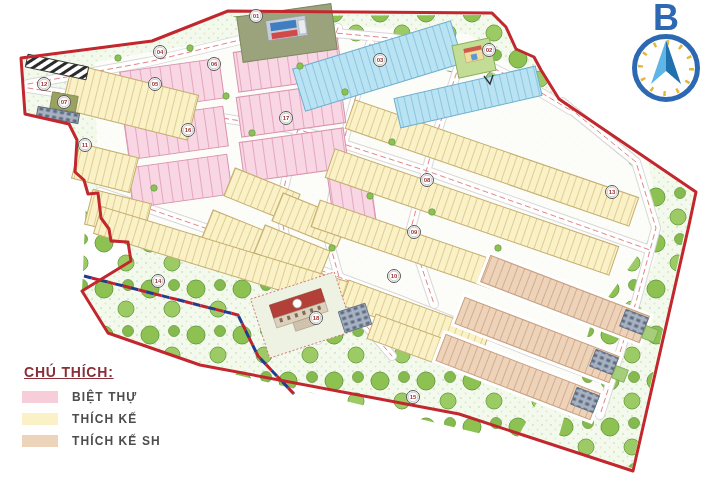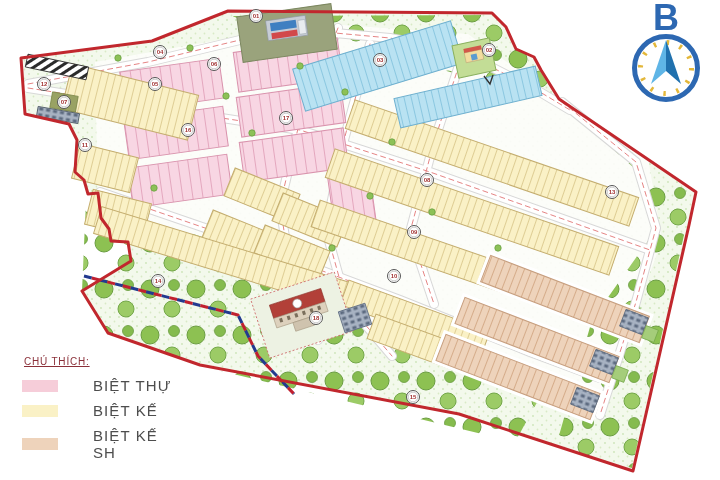--- a/index.html
+++ b/index.html
@@ -1,26 +1,26 @@
 <!DOCTYPE html>
 <html><head>
 <meta charset="utf-8">
 <style>
   html,body{margin:0;padding:0;background:#fff;}
   #stage{position:relative;width:720px;height:480px;background:#fff;overflow:hidden;
          font-family:"Liberation Sans",sans-serif;}
   #plan{position:absolute;inset:0;}
   .legend{position:absolute;left:22px;top:356px;width:150px;}
-  .legend h4{margin:0 0 10px 2px;font-size:10px;letter-spacing:.8px;color:#8a2f38;
-             text-decoration:underline;font-weight:normal;}
+  .legend h4{margin:8px 0 10px 2px;font-size:14px;letter-spacing:.8px;color:#8a2f38;
+             text-decoration:underline;font-weight:bold;}
   .lrow{display:flex;align-items:center;margin-bottom:8px;}
   .sw{width:36px;height:12px;margin-right:14px;flex:0 0 auto;}
   .sw.pink{background:#f6cdd9;} .sw.yellow{background:#faf1c6;}
   .sw.tan{background:#eed3bb;}  .sw.blue{background:#b9e2f2;}
-  .lrow span.lbl{font-size:15px;letter-spacing:1.1px;color:#4d4d4d;font-weight:normal;margin-left:21px;}
+  .lrow span.lbl{font-size:12px;letter-spacing:1.1px;color:#4d4d4d;font-weight:bold;}
   .badge-txt{font-size:6px;font-weight:bold;fill:#a23333;}
 </style>
 </head>
 <body>
 
 <div id="stage">
 
 <svg id="plan" viewBox="0 0 720 480" xmlns="http://www.w3.org/2000/svg">
   <defs>
     <pattern id="dots" width="9" height="9" patternUnits="userSpaceOnUse">
@@ -315,21 +315,21 @@
 </svg>
 
 <div class="legend">
   <h4>CHÚ THÍCH:</h4>
   <div class="lrow">
     <span class="sw pink"></span>
     <span class="lbl">BIỆT THỰ</span>
   </div>
   <div class="lrow">
     <span class="sw yellow"></span>
-    <span class="lbl">BIỆT KẾ</span>
+    <span class="lbl">THÍCH KẾ</span>
   </div>
   <div class="lrow">
     <span class="sw tan"></span>
-    <span class="lbl">BIỆT KẾ SH</span>
+    <span class="lbl">THÍCH KẾ SH</span>
   </div>
 </div>
 
 </div>
 
 </body></html>

